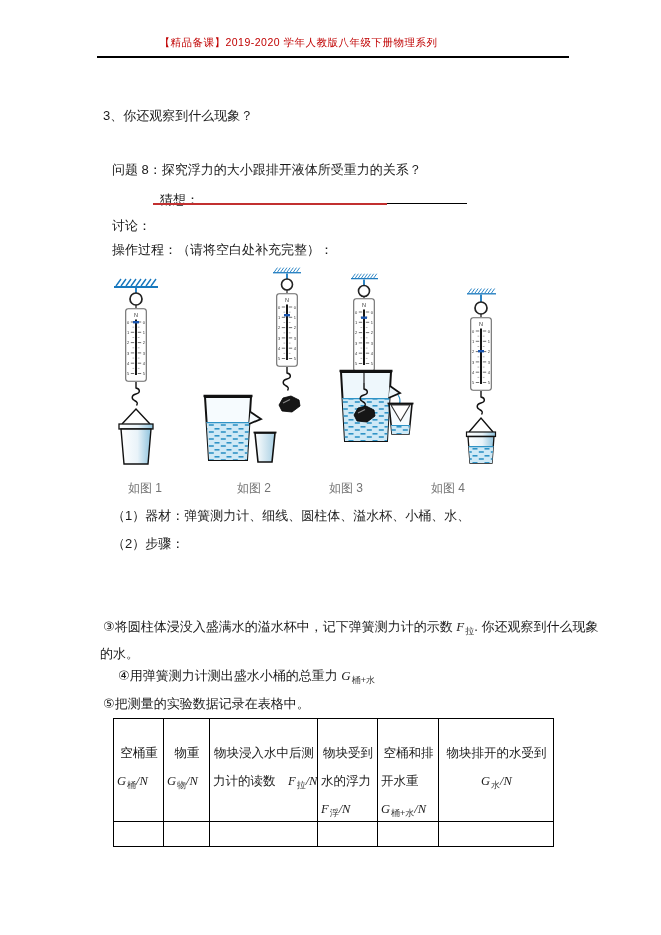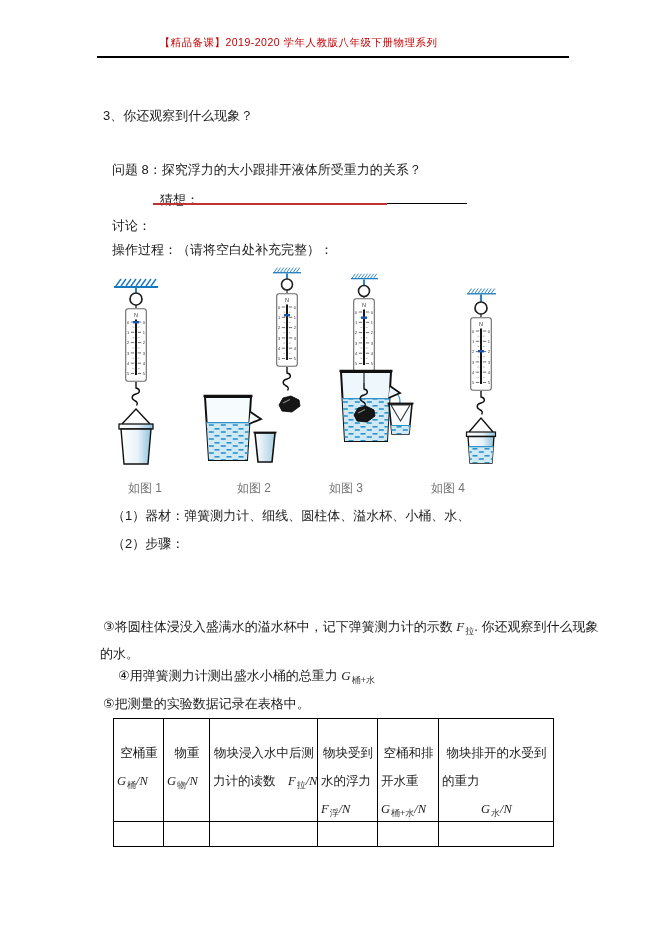--- a/index.html
+++ b/index.html
@@ -244,21 +244,20 @@
       <div class="l2"><span>水的浮力</span></div>
       <div class="l3"><i class="fsym">F</i><span class="fsub">浮</span><i class="fsym">/N</i></div>
     </div>
     <div class="hc">
       <div class="l1">空桶和排</div>
       <div class="l2"><span>开水重</span></div>
       <div class="l3"><i class="fsym">G</i><span class="fsub">桶+水</span><i class="fsym">/N</i></div>
     </div>
     <div class="hc center3">
       <div class="l1">物块排开的水受到</div>
-      <div class="l2"><span>的重力</span></div>
       <div class="l3"><i class="fsym">G</i><span class="fsub">水</span><i class="fsym">/N</i></div>
     </div>
     <div class="ec"></div>
     <div class="ec"></div>
     <div class="ec"></div>
     <div class="ec"></div>
     <div class="ec"></div>
     <div class="ec"></div>
   </div>
 

